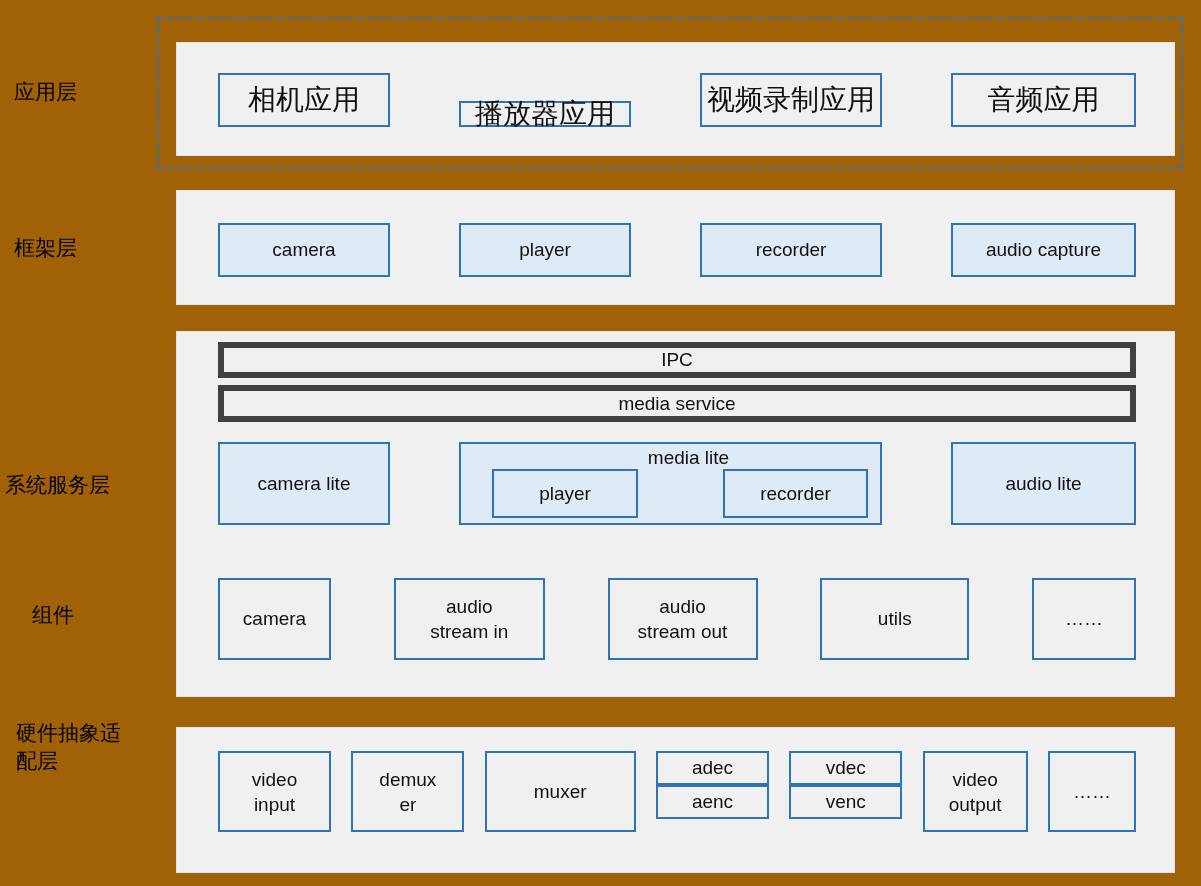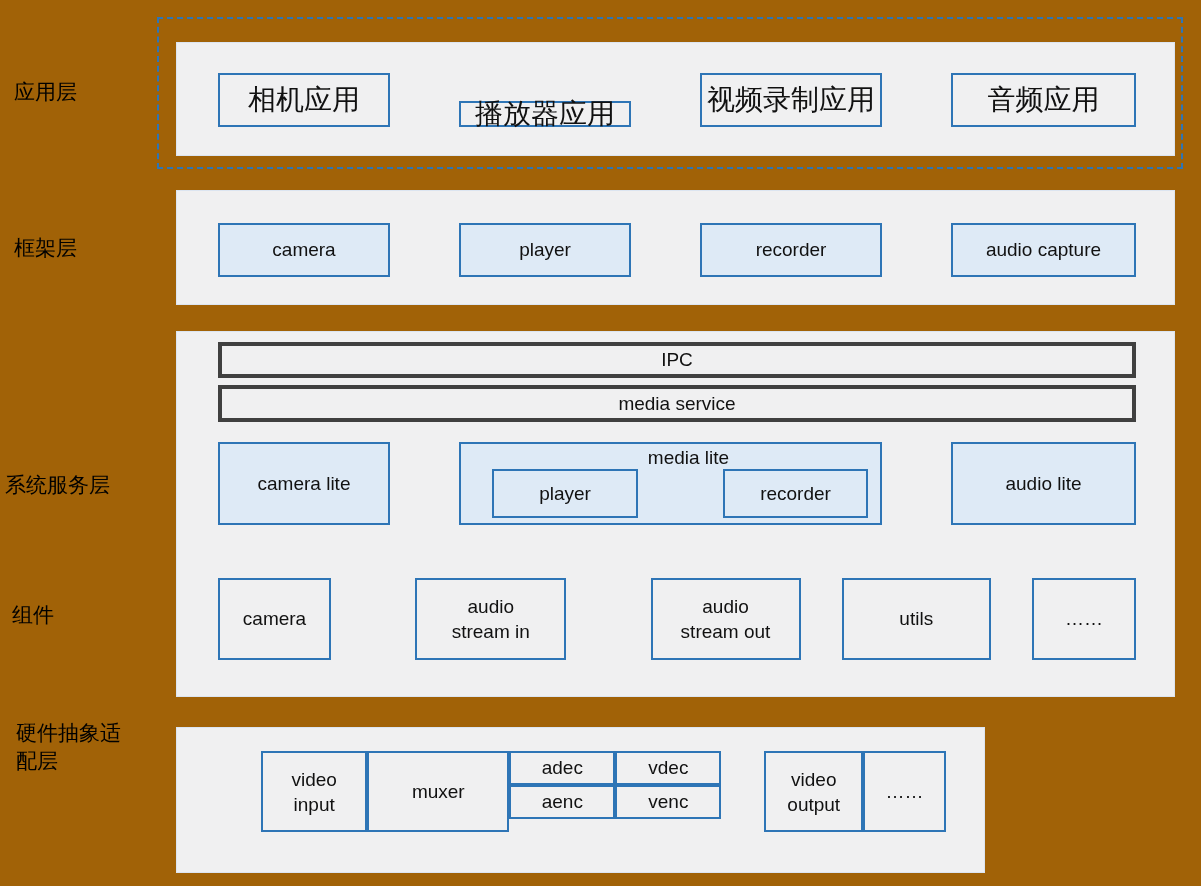--- a/index.html
+++ b/index.html
@@ -6,44 +6,44 @@
   #page{position:relative;width:1201px;height:886px;background:#a16207;
         font-family:"Liberation Sans","DejaVu Sans",sans-serif;color:#111;}
   .layer-label{position:absolute;font-size:21px;color:#000;line-height:28px;}
   .panel{position:absolute;background:#F0F0F1;border:1px solid #DCE5F1;box-sizing:border-box;}
   .dashed-wrap{position:absolute;border:2px dashed #2E75B6;box-sizing:border-box;background:transparent;}
   .row{position:absolute;left:41px;right:38px;display:flex;justify-content:space-between;}
   .box{box-sizing:border-box;border:2px solid #2E75B6;display:flex;align-items:center;justify-content:center;
        text-align:center;font-size:19px;background:transparent;}
   .box.cn{font-size:28px;}
   .box.blue{background:#DEEAF6;}
-  .bar{position:absolute;left:41px;right:38px;box-sizing:border-box;border:4px solid #404040;
+  .bar{position:absolute;left:41px;right:38px;box-sizing:border-box;border:6px solid #404040;
        display:flex;align-items:center;justify-content:center;font-size:19px;}
   .medialite{position:relative;display:block;}
   .medialite .ml-label{position:absolute;top:3px;left:0;right:0;text-align:center;font-size:19px;padding-left:36px;}
   .inner-box{position:absolute;box-sizing:border-box;border:2px solid #2E75B6;background:#DEEAF6;
              display:flex;align-items:center;justify-content:center;font-size:19px;}
   .stack{display:flex;flex-direction:column;box-sizing:border-box;}
   .stack .box{height:34px;}
   .w60{display:inline-block;width:60px;}
   .w65{display:inline-block;width:65px;}
   .w90{display:inline-block;width:90px;}
   .w100{display:inline-block;width:100px;}
   .ba{word-break:break-all;}
-  .lh{line-height:25px;margin-left:43px;}
+  .lh{line-height:25px;}
 </style>
 </head>
 <body>
 
 <div id="page">
 
   <div class="layer-label" style="left:14px;top:78px;">应用层</div>
   <div class="layer-label" style="left:14px;top:234px;">框架层</div>
   <div class="layer-label" style="left:5px;top:471px;">系统服务层</div>
-  <div class="layer-label" style="left:12px;top:601px;">组件</div>
+  <div class="layer-label" style="left:32px;top:601px;">组件</div>
   <div class="layer-label" style="left:16px;top:719px;width:120px;">硬件抽象适配层</div>
 
   <div class="dashed-wrap" style="left:157px;top:17px;width:1026px;height:152px;"></div>
   <div class="panel" style="left:176px;top:42px;width:999px;height:114px;">
     <div class="row" style="top:30px;height:54px;">
       <div class="box cn" style="width:172px;">相机应用</div>
       <div class="box cn" style="width:172px;margin-top:28px;">播放器应用</div>
       <div class="box cn" style="width:182px;">视频录制应用</div>
       <div class="box cn" style="width:185px;">音频应用</div>
     </div>
@@ -79,24 +79,27 @@
           <span class="w90">audio stream in</span>
         </div>
       <div class="box lh" style="width:150px;">
           <span class="w100">audio stream out</span>
         </div>
       <div class="box" style="width:149px;">utils</div>
       <div class="box" style="width:104px;">……</div>
     </div>
   </div>
 
-  <div class="panel" style="left:176px;top:727px;width:809px;height:146px;">
+  <div class="panel" style="left:176px;top:727px;width:999px;height:146px;">
     <div class="row" style="top:23px;height:81px;">
       <div class="box lh" style="width:113px;">
           <span class="w60">video input</span>
+        </div>
+      <div class="box lh" style="width:113px;">
+          <span class="w60 ba">demuxer</span>
         </div>
       <div class="box" style="width:151px;">muxer</div>
       <div class="stack" style="width:113px;">
         <div class="box">adec</div>
         <div class="box">aenc</div>
       </div>
       <div class="stack" style="width:113px;">
         <div class="box">vdec</div>
         <div class="box">venc</div>
       </div>

